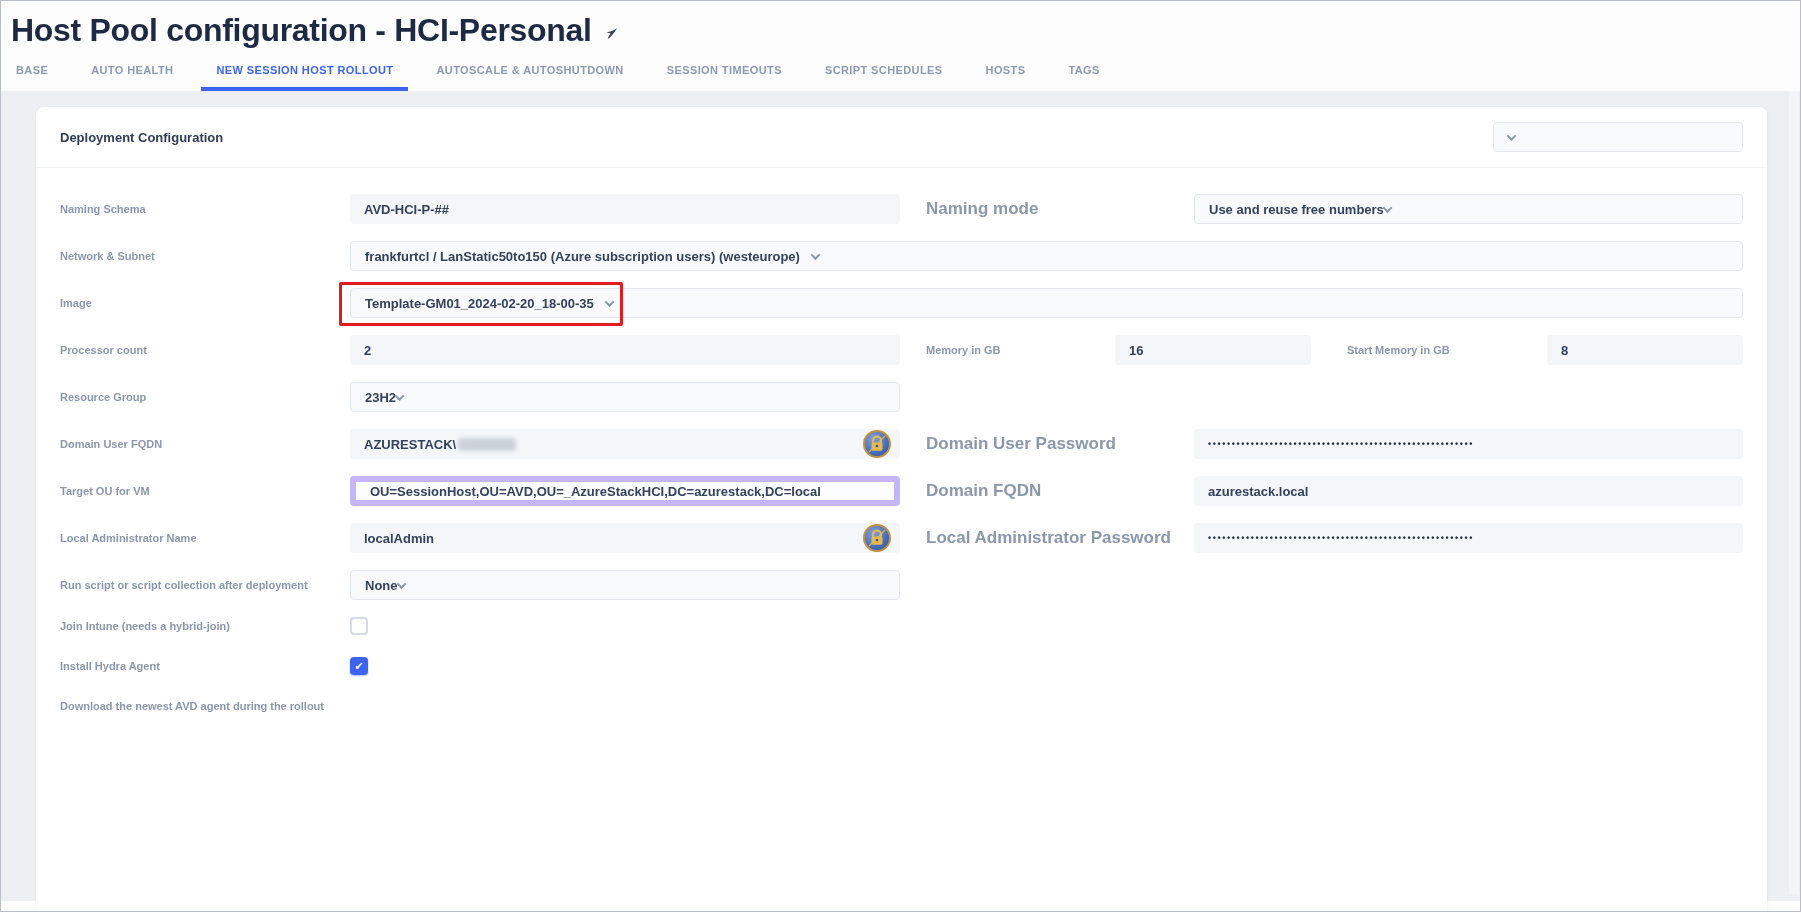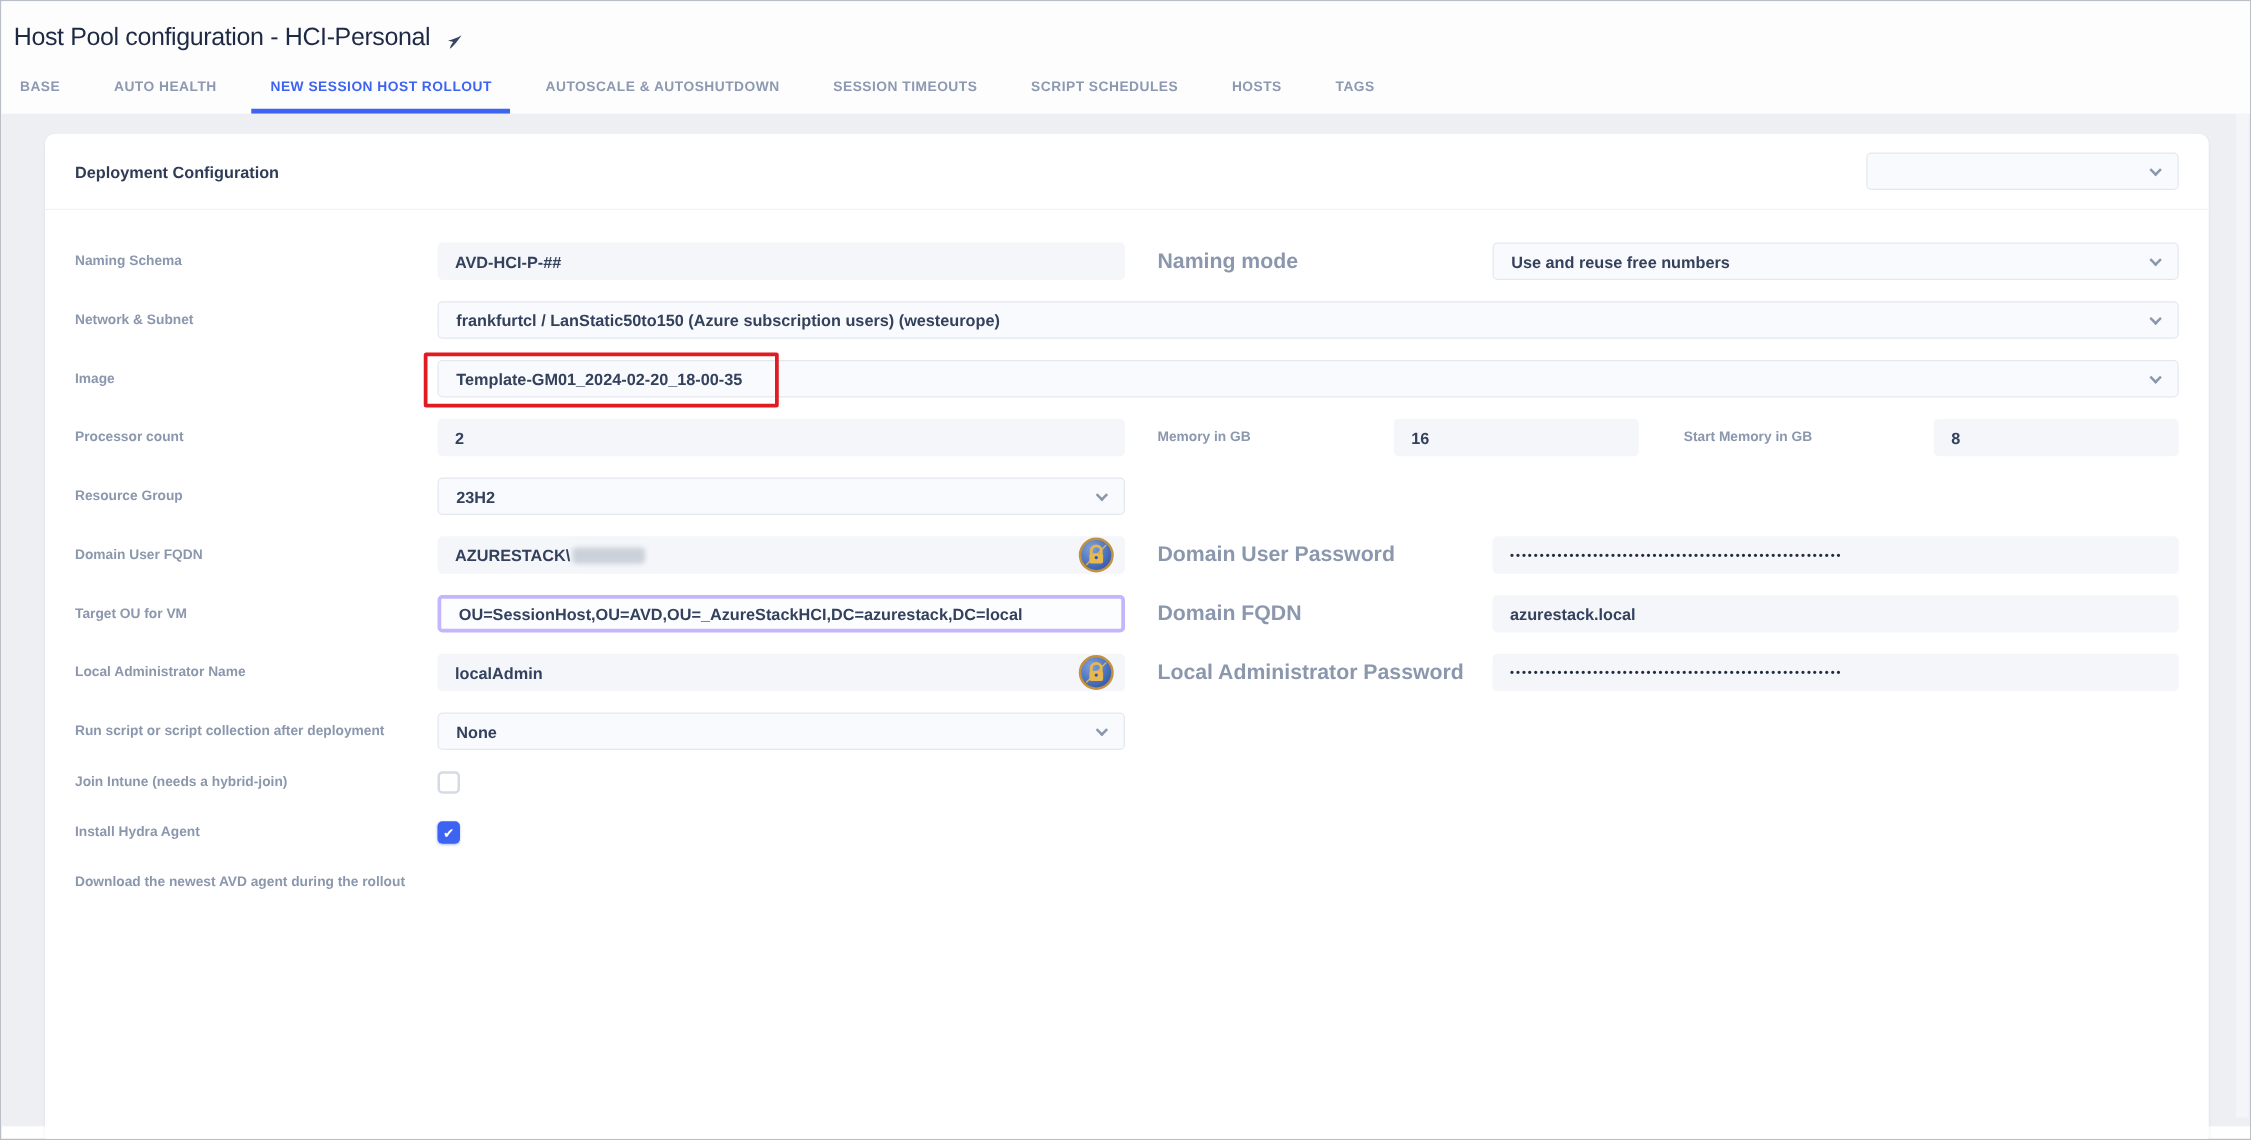--- a/index.html
+++ b/index.html
@@ -7,21 +7,21 @@
   body {
     font-family:"Liberation Sans","DejaVu Sans",sans-serif;
     background:#ffffff;
     border:1px solid #b9bec7;
     position:relative;
     overflow:hidden;
     color:#2f3b52;
   }
   
   .app-header { height:48px; padding:10px 0 0 10px; background:#fdfdfe; display:flex; align-items:center; gap:10px; }
-  .page-title { font-size:20px; font-weight:normal; color:#1e2a44; letter-spacing:-0.3px; }
+  .page-title { font-size:32px; font-weight:bold; color:#1e2a44; letter-spacing:-0.3px; }
   .title-edit { width:20px; height:20px; display:inline-flex; align-items:flex-end; cursor:pointer; margin-top:6px; }
   
   .tabs { height:42px; display:flex; gap:13px; background:#fdfdfe; }
   .tab { height:42px; display:flex; align-items:center; padding:0 15px; font-size:11px; font-weight:bold;
          letter-spacing:0.4px; color:#8c99b0; cursor:pointer; white-space:nowrap; }
   .tab.active { color:#3d63f2; box-shadow:inset 0 -4px 0 #3d63f2; }
   
   .content { background:#edeff3; height:810px; padding:16px 33px 0 35px; position:relative; }
   .card { background:#ffffff; border-radius:8px; box-shadow:0 1px 3px rgba(40,50,80,0.07); }
   .card-header { display:flex; justify-content:space-between; align-items:center; padding:15px 24px; border-bottom:1px solid #f0f2f6; }
@@ -36,22 +36,22 @@
   .in-full  { flex:1;gap:12px; }
   .lab-r  { margin-left:26px; flex:0 0 268px; font-size:17px; font-weight:bold; color:#8b97ad; }
   .in-right { flex:1; }
   .lab-mem  { margin-left:26px; flex:0 0 189px; font-size:11px; font-weight:bold; color:#8b97ad; }
   .in-mem   { flex:0 0 196px; }
   .lab-smem { margin-left:36px; flex:0 0 200px; font-size:11px; font-weight:bold; color:#8b97ad; }
   .in-smem  { flex:1; }
   .field { height:30px; border-radius:4px; display:flex; align-items:center; padding:0 14px;
            font-size:13px; font-weight:600; color:#33415c; position:relative; }
   .fill { background:#f4f6fa; }
-  .sel  { background:#f9fafd; border:1px solid #e3e8f0; justify-content:space-between; cursor:pointer; }
-  .bordered { background:#fcfdff; border:3px solid #c4b5fd; }
+  .sel  { background:#f9fafd; border:1px solid #e3e8f0; cursor:pointer; }
+  .bordered { background:#fcfdff; border:6px solid #c4b5fd; }
   .chev { width:7px; height:7px; border-right:2px solid #8a96ad; border-bottom:2px solid #8a96ad;
           transform:rotate(45deg) translate(-1px,-1px); flex:0 0 auto; }
   .masked { font-size:9px; letter-spacing:1.6px; font-weight:bold; color:#1f2a3c; overflow:hidden; white-space:nowrap; }
   .redacted-blur { display:inline-block; width:58px; height:13px; margin-left:2px; border-radius:3px;
                    background:#aab3bf; opacity:0.55; filter:blur(2px); }
   .lock-btn { position:absolute; right:8px; top:50%; transform:translateY(-50%); width:30px; height:30px; cursor:pointer; }
   
   .red-box { position:absolute; left:-12px; top:-7px; width:284px; height:44px;
              border:3px solid #e11b22; border-radius:2px; pointer-events:none; }
   

